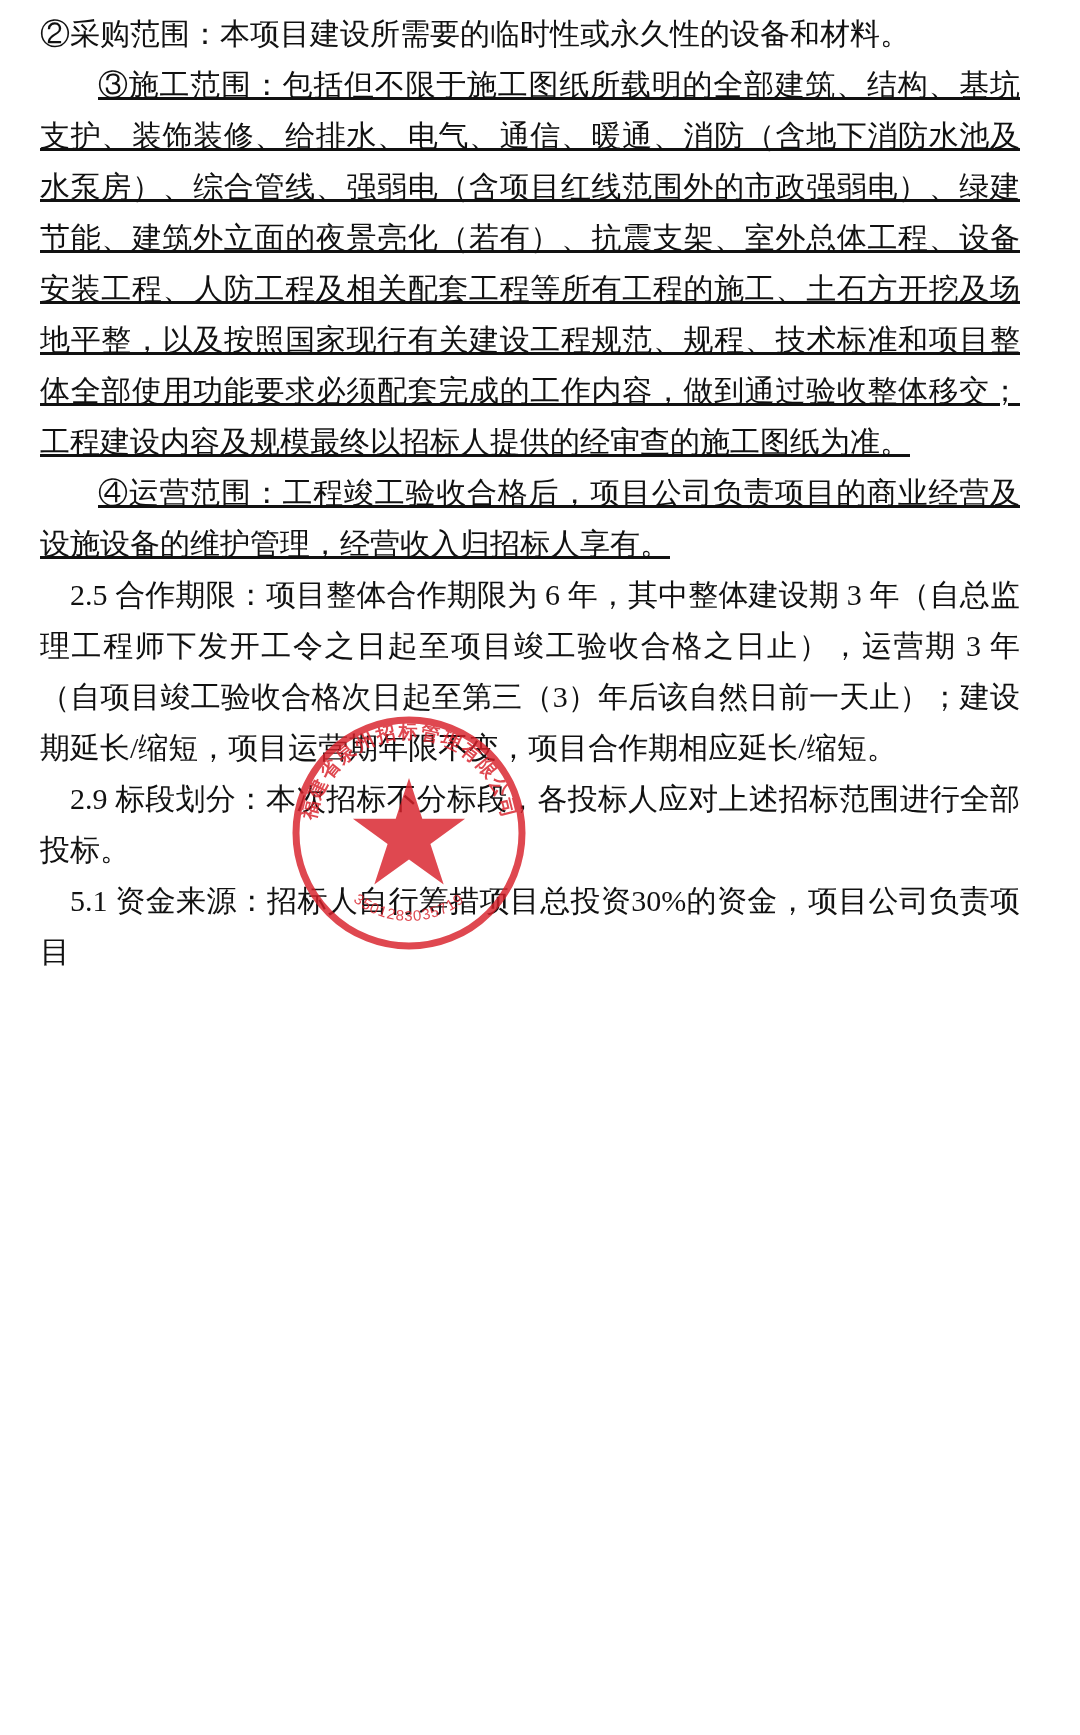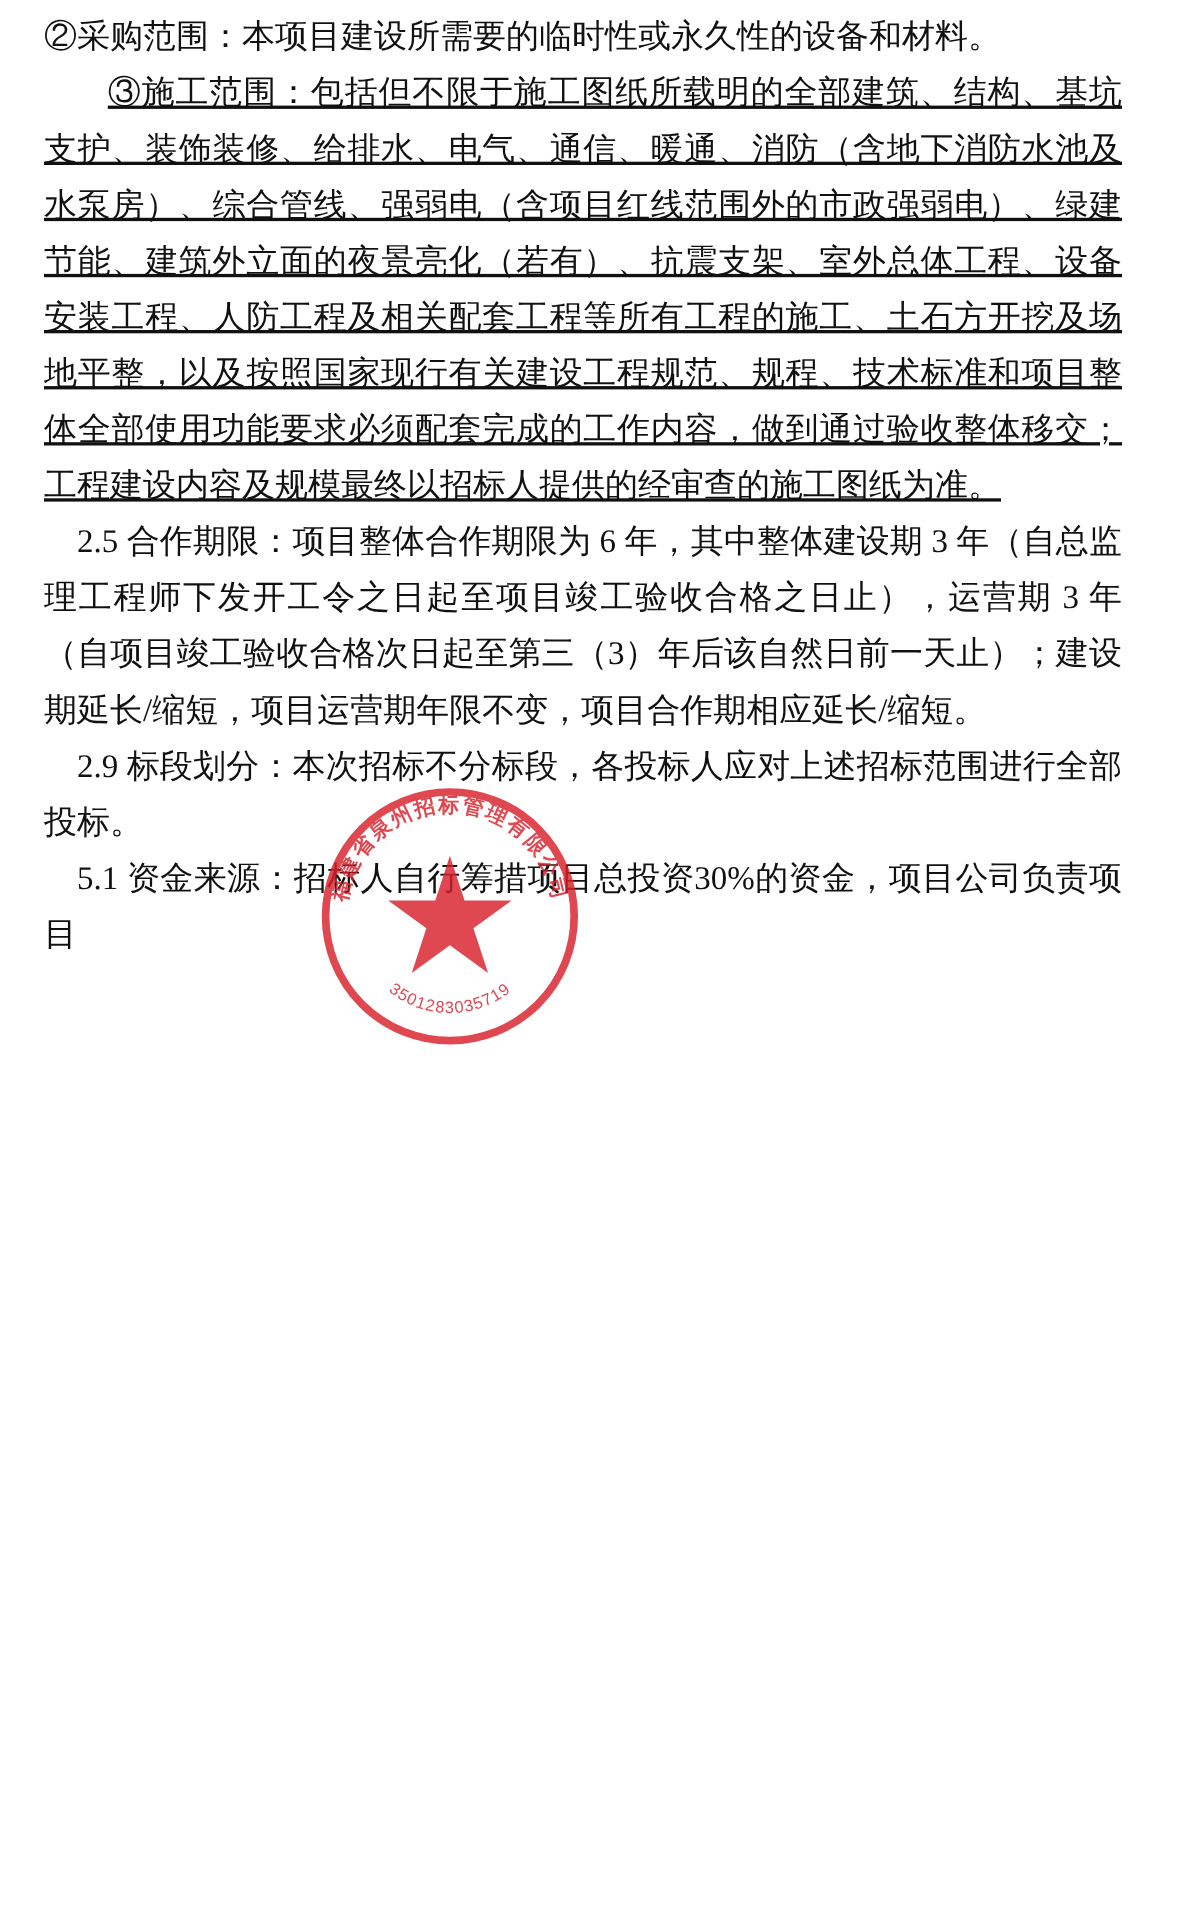--- a/index.html
+++ b/index.html
@@ -66,20 +66,21 @@
     letter-spacing: 1px;
   }
 </style>
 </head>
 <body>
 
 <div id="page">
 
   <p class="para">②采购范围：本项目建设所需要的临时性或永久性的设备和材料。</p>
   <p class="para indent">③施工范围：包括但不限于施工图纸所载明的全部建筑、结构、基坑支护、装饰装修、给排水、电气、通信、暖通、消防（含地下消防水池及水泵房）、综合管线、强弱电（含项目红线范围外的市政强弱电）、绿建节能、建筑外立面的夜景亮化（若有）、抗震支架、室外总体工程、设备安装工程、人防工程及相关配套工程等所有工程的施工、土石方开挖及场地平整，以及按照国家现行有关建设工程规范、规程、技术标准和项目整体全部使用功能要求必须配套完成的工作内容，做到通过验收整体移交；工程建设内容及规模最终以招标人提供的经审查的施工图纸为准。</p>
+  <p class="para indent">④运营范围：工程竣工验收合格后，项目公司负责项目的商业经营及设施设备的维护管理，经营收入归招标人享有。</p>
   <p class="para indent-small">2.5  合作期限：项目整体合作期限为 6 年，其中整体建设期 3 年（自总监理工程师下发开工令之日起至项目竣工验收合格之日止），运营期 3 年（自项目竣工验收合格次日起至第三（3）年后该自然日前一天止）；建设期延长/缩短，项目运营期年限不变，项目合作期相应延长/缩短。</p>
   <p class="para indent-small">2.9 标段划分：本次招标不分标段，各投标人应对上述招标范围进行全部投标。</p>
   <p class="para indent-small">5.1  资金来源：招标人自行筹措项目总投资30%的资金，项目公司负责项目</p>
 
   <div id="seal">
     <svg viewBox="0 0 242 242" xmlns="http://www.w3.org/2000/svg">
       <defs>
         <path id="sealArcTop" d="M 26,121 A 95,95 0 0 1 216,121"></path>
         <path id="sealArcBottom" d="M 33,121 A 88,88 0 0 0 209,121"></path>
       </defs>

